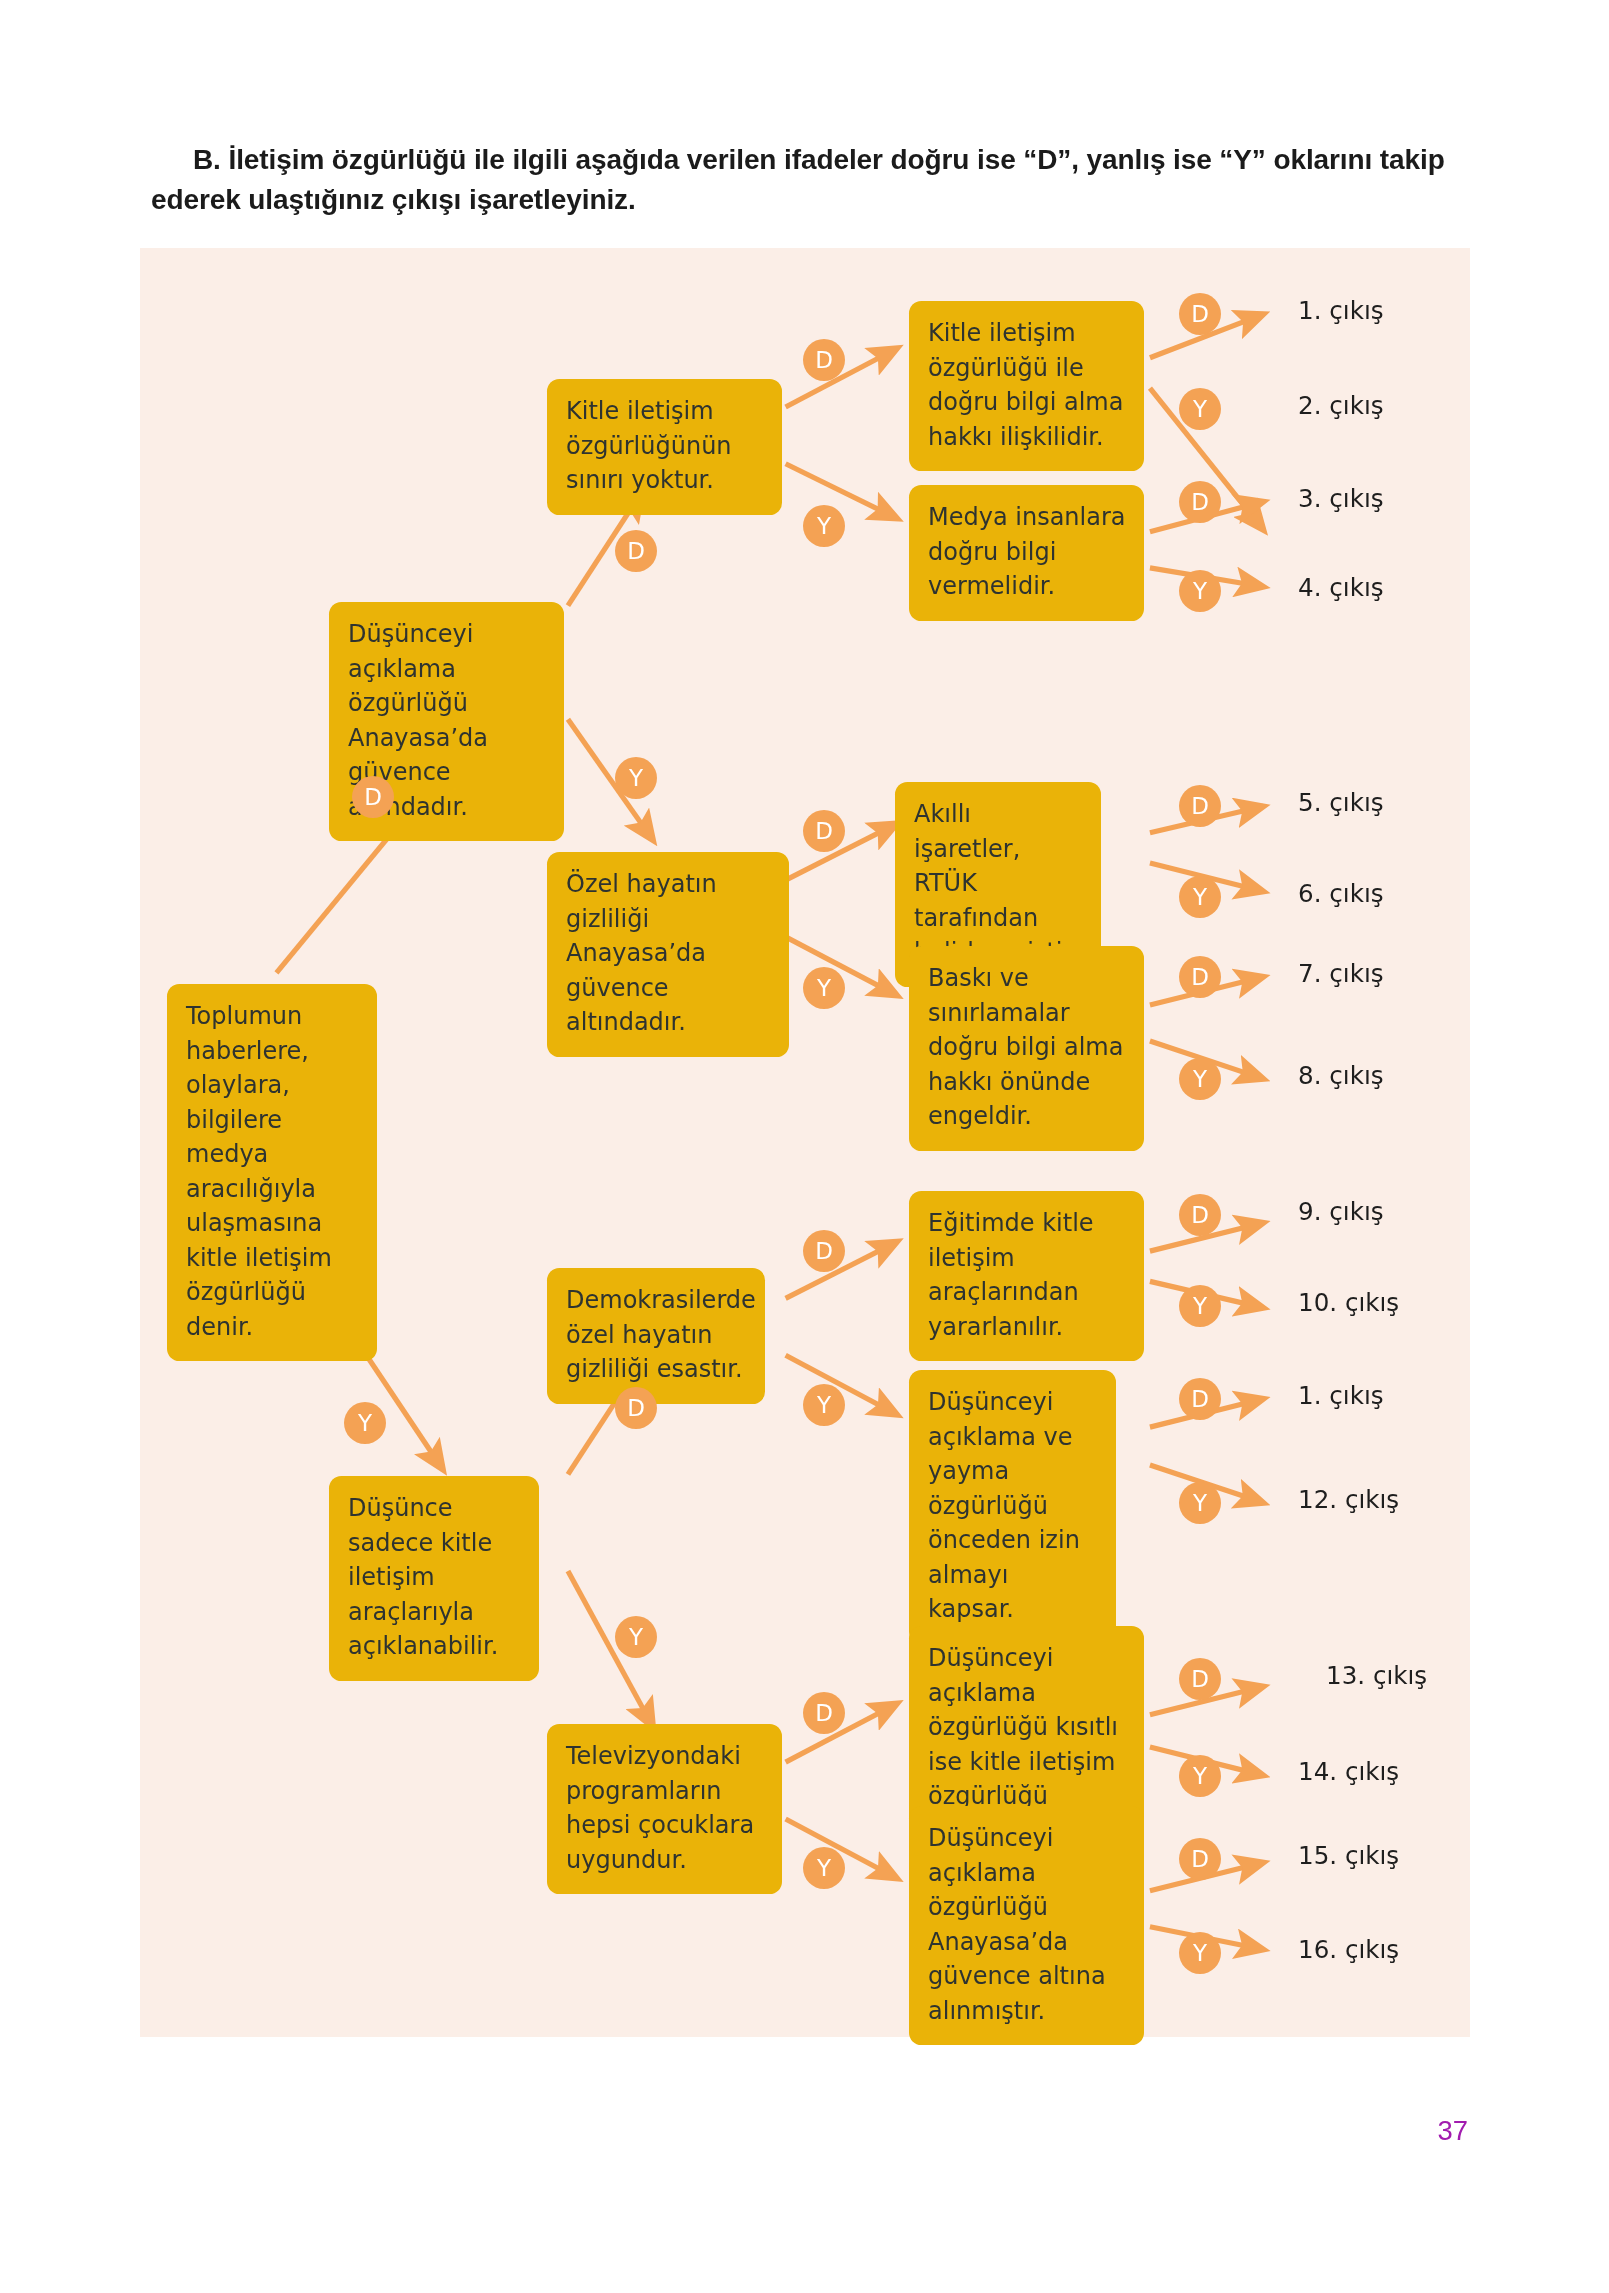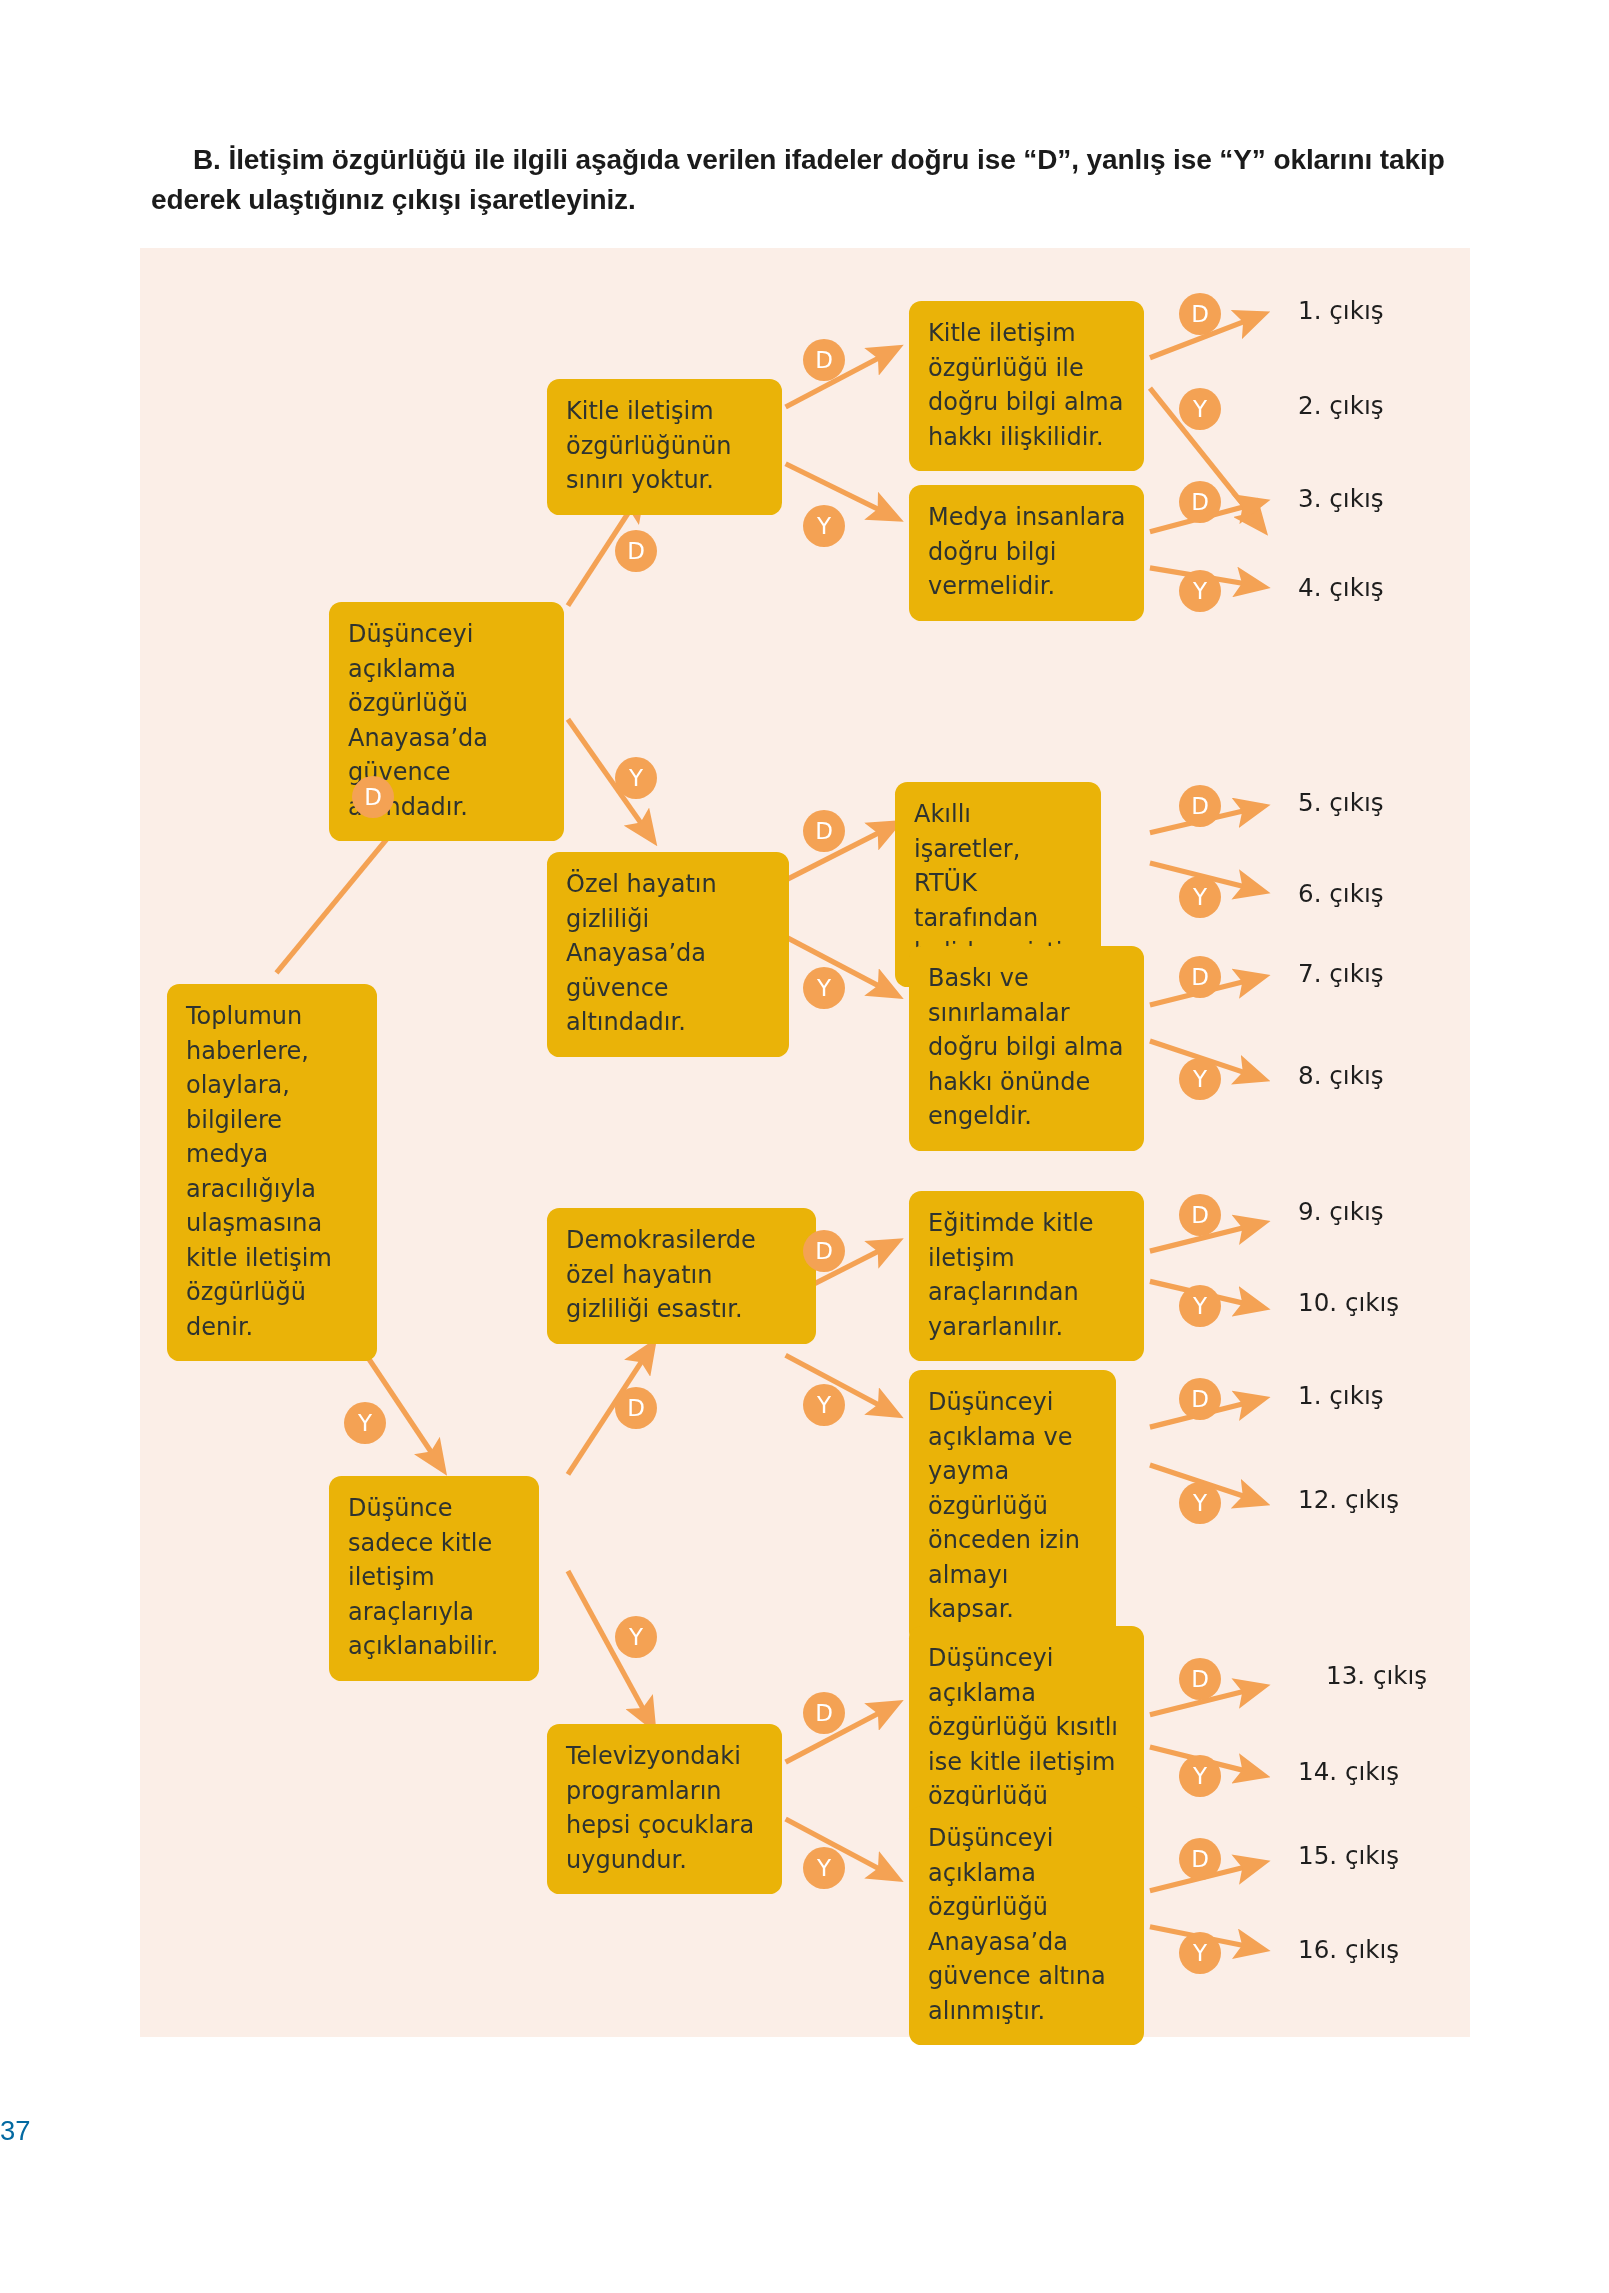--- a/index.html
+++ b/index.html
@@ -88,24 +88,24 @@
     font-family: "DejaVu Sans", sans-serif;
     white-space: nowrap;
   }
 
   
   #page-number {
     position: absolute;
     left: 0;
     top: 2115px;
     width: 1468px;
-    text-align: left;
+    text-align: right;
     font-family: "Liberation Sans", sans-serif;
     font-size: 27.4px;
-    color: #0369a1;
+    color: #a21caf;
   }
 </style>
 </head>
 <body>
 
 <div id="instruction">
   <span class="indent"></span><b>B.</b>
   <span>İletişim özgürlüğü ile ilgili aşağıda verilen ifadeler doğru ise “D”, yanlış ise “Y” oklarını takip ederek ulaştığınız çıkışı işaretleyiniz.</span>
 </div>
 
@@ -186,21 +186,21 @@
 </div>
 
 <div class="node" style="left:547px; top:379px; width:235px;">
   <p>Kitle iletişim özgürlüğünün sınırı yoktur.</p>
 </div>
 
 <div class="node" style="left:547px; top:852px; width:242px;">
   <p>Özel hayatın gizliliği Anayasa’da güvence altındadır.</p>
 </div>
 
-<div class="node" style="left:547px; top:1208px; width:269px;">
+<div class="node" style="left:547px; top:1268px; width:218px;">
   <p>Demokrasilerde özel hayatın gizliliği esastır.</p>
 </div>
 
 <div class="node" style="left:547px; top:1724px; width:235px;">
   <p>Televizyondaki programların hepsi çocuklara uygundur.</p>
 </div>
 
 <div class="node" style="left:909px; top:301px; width:235px;">
   <p>Kitle iletişim özgürlüğü ile doğru bilgi alma hakkı ilişkilidir.</p>
 </div>

